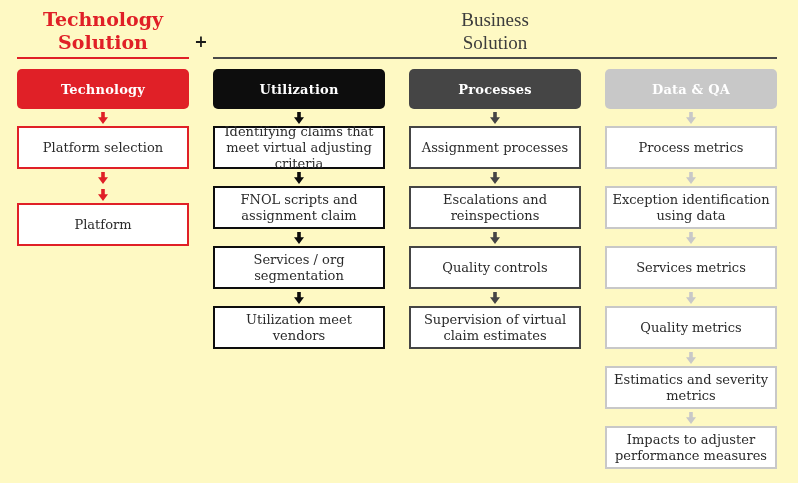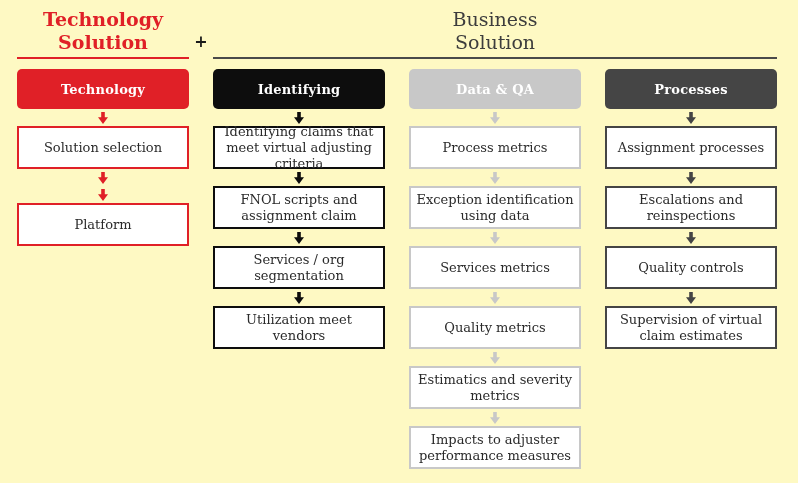--- a/index.html
+++ b/index.html
@@ -20,21 +20,21 @@
   .titles-row {
     display: flex;
     align-items: flex-end;
     padding-left: 17px;
     padding-top: 8px;
   }
   .title-wrap {
     text-align: center;
   }
   .title-wrap.left { width: 172px; }
-  .title-wrap.right { flex: 0 0 564px; }
+  .title-wrap.right { flex: 0 0 564px; font-family: Liberation Serif, serif; }
   .title {
     font-size: 19px;
     line-height: 23px;
     padding-bottom: 3px;
   }
   .title span { display: block; }
   .title.left-title { color: #e02027; font-weight: bold; }
   .title.right-title { color: #3d3d3d; font-weight: normal; }
   .underline { height: 0; border-bottom: 2px solid; }
   .underline.red { border-color: #e02027; }
@@ -122,36 +122,36 @@
 
   <div class="cols">
 
     <div class="col" style="--c: #e02027;">
       <div class="col-header">Technology</div>
       <div class="arrow">
           <svg width="10" height="12" viewBox="0 0 10 12">
             <path fill="currentColor" d="M3.2 0h3.6v5.2H10L5 12 0 5.2h3.2z"></path>
           </svg>
         </div>
-      <div class="box">Solution selection</div>
+      <div class="box">Platform selection</div>
       <div class="arrow">
           <svg width="10" height="12" viewBox="0 0 10 12">
             <path fill="currentColor" d="M3.2 0h3.6v5.2H10L5 12 0 5.2h3.2z"></path>
           </svg>
         </div>
       <div class="arrow">
           <svg width="10" height="12" viewBox="0 0 10 12">
             <path fill="currentColor" d="M3.2 0h3.6v5.2H10L5 12 0 5.2h3.2z"></path>
           </svg>
         </div>
       <div class="box">Platform</div>
     </div>
 
     <div class="col" style="--c: #0d0d0d;">
-      <div class="col-header">Identifying</div>
+      <div class="col-header">Utilization</div>
       <div class="arrow">
           <svg width="10" height="12" viewBox="0 0 10 12">
             <path fill="currentColor" d="M3.2 0h3.6v5.2H10L5 12 0 5.2h3.2z"></path>
           </svg>
         </div>
       <div class="box">Identifying claims that meet virtual adjusting criteria</div>
       <div class="arrow">
           <svg width="10" height="12" viewBox="0 0 10 12">
             <path fill="currentColor" d="M3.2 0h3.6v5.2H10L5 12 0 5.2h3.2z"></path>
           </svg>
@@ -162,20 +162,48 @@
             <path fill="currentColor" d="M3.2 0h3.6v5.2H10L5 12 0 5.2h3.2z"></path>
           </svg>
         </div>
       <div class="box">Services / org segmentation</div>
       <div class="arrow">
           <svg width="10" height="12" viewBox="0 0 10 12">
             <path fill="currentColor" d="M3.2 0h3.6v5.2H10L5 12 0 5.2h3.2z"></path>
           </svg>
         </div>
       <div class="box">Utilization meet vendors</div>
+    </div>
+
+    <div class="col" style="--c: #454545;">
+      <div class="col-header">Processes</div>
+      <div class="arrow">
+          <svg width="10" height="12" viewBox="0 0 10 12">
+            <path fill="currentColor" d="M3.2 0h3.6v5.2H10L5 12 0 5.2h3.2z"></path>
+          </svg>
+        </div>
+      <div class="box">Assignment processes</div>
+      <div class="arrow">
+          <svg width="10" height="12" viewBox="0 0 10 12">
+            <path fill="currentColor" d="M3.2 0h3.6v5.2H10L5 12 0 5.2h3.2z"></path>
+          </svg>
+        </div>
+      <div class="box">Escalations and reinspections</div>
+      <div class="arrow">
+          <svg width="10" height="12" viewBox="0 0 10 12">
+            <path fill="currentColor" d="M3.2 0h3.6v5.2H10L5 12 0 5.2h3.2z"></path>
+          </svg>
+        </div>
+      <div class="box">Quality controls</div>
+      <div class="arrow">
+          <svg width="10" height="12" viewBox="0 0 10 12">
+            <path fill="currentColor" d="M3.2 0h3.6v5.2H10L5 12 0 5.2h3.2z"></path>
+          </svg>
+        </div>
+      <div class="box">Supervision of virtual claim estimates</div>
     </div>
 
     <div class="col" style="--c: #c8c8c8;">
       <div class="col-header">Data &amp; QA</div>
       <div class="arrow">
           <svg width="10" height="12" viewBox="0 0 10 12">
             <path fill="currentColor" d="M3.2 0h3.6v5.2H10L5 12 0 5.2h3.2z"></path>
           </svg>
         </div>
       <div class="box">Process metrics</div>
@@ -204,42 +232,14 @@
         </div>
       <div class="box">Estimatics and severity metrics</div>
       <div class="arrow">
           <svg width="10" height="12" viewBox="0 0 10 12">
             <path fill="currentColor" d="M3.2 0h3.6v5.2H10L5 12 0 5.2h3.2z"></path>
           </svg>
         </div>
       <div class="box">Impacts to adjuster performance measures</div>
     </div>
 
-    <div class="col" style="--c: #454545;">
-      <div class="col-header">Processes</div>
-      <div class="arrow">
-          <svg width="10" height="12" viewBox="0 0 10 12">
-            <path fill="currentColor" d="M3.2 0h3.6v5.2H10L5 12 0 5.2h3.2z"></path>
-          </svg>
-        </div>
-      <div class="box">Assignment processes</div>
-      <div class="arrow">
-          <svg width="10" height="12" viewBox="0 0 10 12">
-            <path fill="currentColor" d="M3.2 0h3.6v5.2H10L5 12 0 5.2h3.2z"></path>
-          </svg>
-        </div>
-      <div class="box">Escalations and reinspections</div>
-      <div class="arrow">
-          <svg width="10" height="12" viewBox="0 0 10 12">
-            <path fill="currentColor" d="M3.2 0h3.6v5.2H10L5 12 0 5.2h3.2z"></path>
-          </svg>
-        </div>
-      <div class="box">Quality controls</div>
-      <div class="arrow">
-          <svg width="10" height="12" viewBox="0 0 10 12">
-            <path fill="currentColor" d="M3.2 0h3.6v5.2H10L5 12 0 5.2h3.2z"></path>
-          </svg>
-        </div>
-      <div class="box">Supervision of virtual claim estimates</div>
-    </div>
-
   </div>
 </div>
 
 </body></html>

